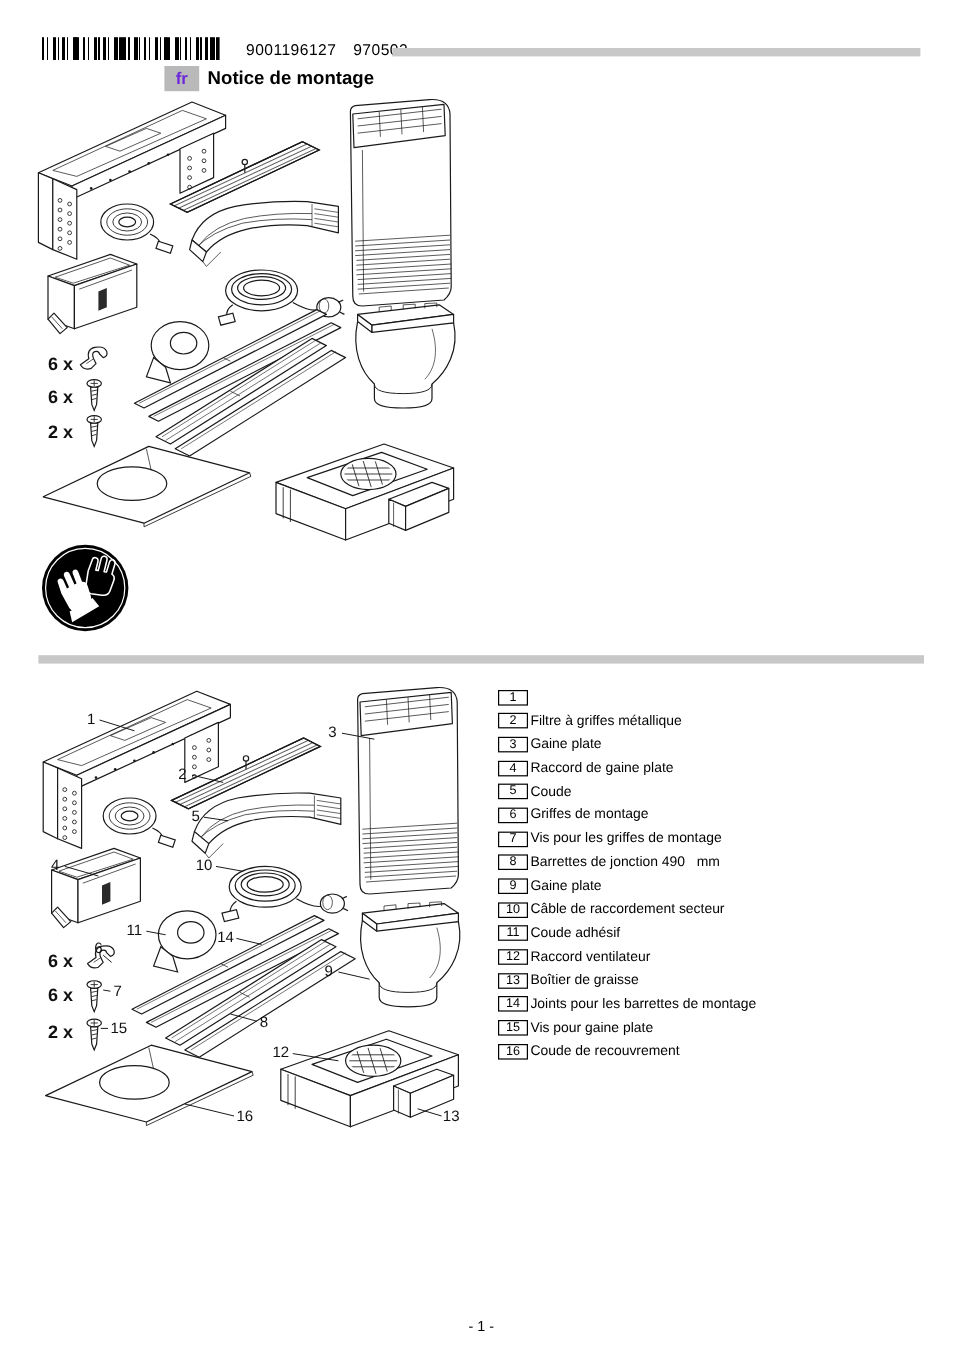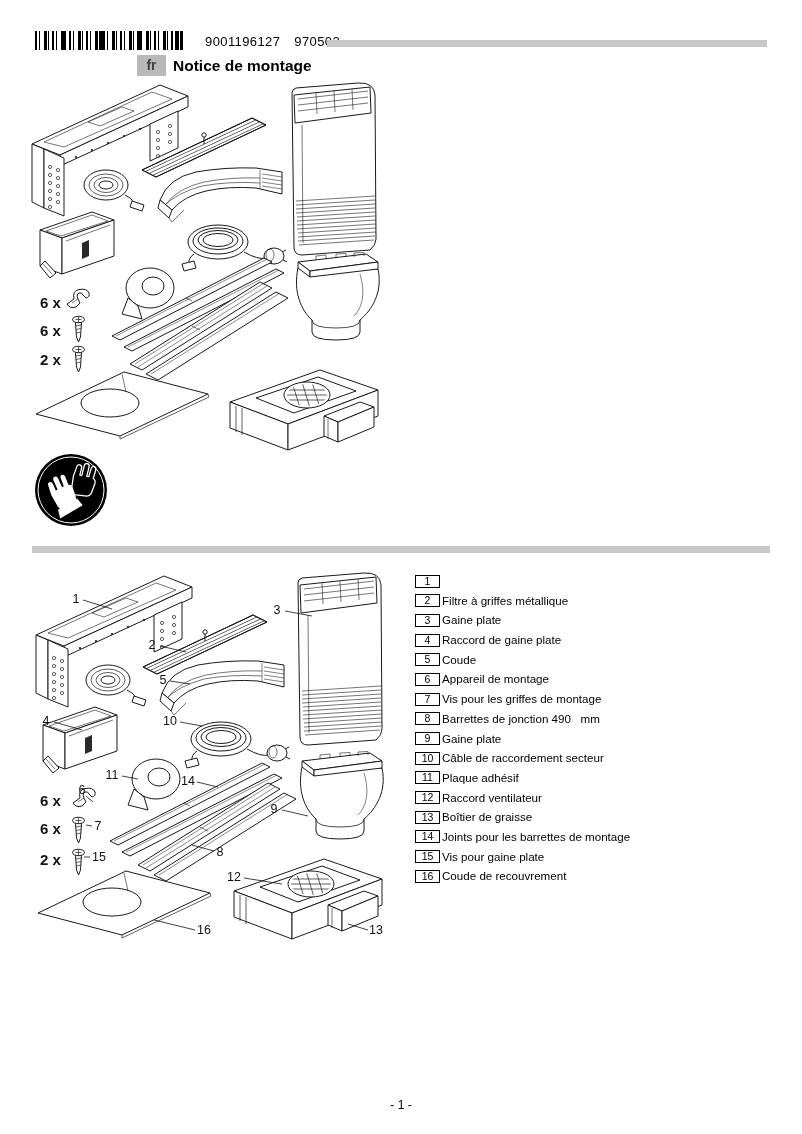--- a/index.html
+++ b/index.html
@@ -12,21 +12,21 @@
   .barcode{
     left:35px;top:31px;width:148px;height:19px;
     background:
       repeating-linear-gradient(90deg, transparent 0 27px, #000 27px 30px, transparent 30px 38px),
       repeating-linear-gradient(90deg, #000 0 2px, #fff 2px 4px, #000 4px 5px, #fff 5px 9px, #000 9px 12px, #fff 12px 13px, #000 13px 14px, #fff 14px 17px);
   }
   .barcode-text{left:205px;top:34px;font-size:13px;letter-spacing:.4px;white-space:nowrap;}
   .barcode-text .gap{display:inline-block;width:14px;}
   .topbar{left:327px;top:40px;width:440px;height:7px;background:#c8c8c8;}
   .langbadge{
-    left:137px;top:55px;width:29px;height:21px;background:#b9b9b9;color:#404040;
+    left:137px;top:55px;width:29px;height:21px;background:#b9b9b9;color:#6d28d9;
     font-weight:bold;font-size:14px;text-align:center;line-height:21px;
   }
   .pagetitle{left:173px;top:55px;height:21px;line-height:21px;font-size:15.5px;font-weight:bold;white-space:nowrap;}
   .divider{left:32px;top:546px;width:738px;height:7px;background:#c8c8c8;}
   
   svg text{font-family:"Liberation Sans", sans-serif;fill:#111;}
   .qty{font-size:15px;font-weight:bold;}
   .callout{font-size:12.5px;}
   
   .parts{left:415px;top:574px;width:386px;}
@@ -383,41 +383,41 @@
   <div class="prow">
       <div class="pbox">4</div>
       <div class="plabel">Raccord de gaine plate</div>
     </div>
   <div class="prow">
       <div class="pbox">5</div>
       <div class="plabel">Coude</div>
     </div>
   <div class="prow">
       <div class="pbox">6</div>
-      <div class="plabel">Appareil de montage</div>
+      <div class="plabel">Griffes de montage</div>
     </div>
   <div class="prow">
       <div class="pbox">7</div>
       <div class="plabel">Vis pour les griffes de montage</div>
     </div>
   <div class="prow">
       <div class="pbox">8</div>
       <div class="plabel">Barrettes de jonction 490&nbsp;&nbsp;&nbsp;mm</div>
     </div>
   <div class="prow">
       <div class="pbox">9</div>
       <div class="plabel">Gaine plate</div>
     </div>
   <div class="prow">
       <div class="pbox">10</div>
       <div class="plabel">Câble de raccordement secteur</div>
     </div>
   <div class="prow">
       <div class="pbox">11</div>
-      <div class="plabel">Plaque adhésif</div>
+      <div class="plabel">Coude adhésif</div>
     </div>
   <div class="prow">
       <div class="pbox">12</div>
       <div class="plabel">Raccord ventilateur</div>
     </div>
   <div class="prow">
       <div class="pbox">13</div>
       <div class="plabel">Boîtier de graisse</div>
     </div>
   <div class="prow">

